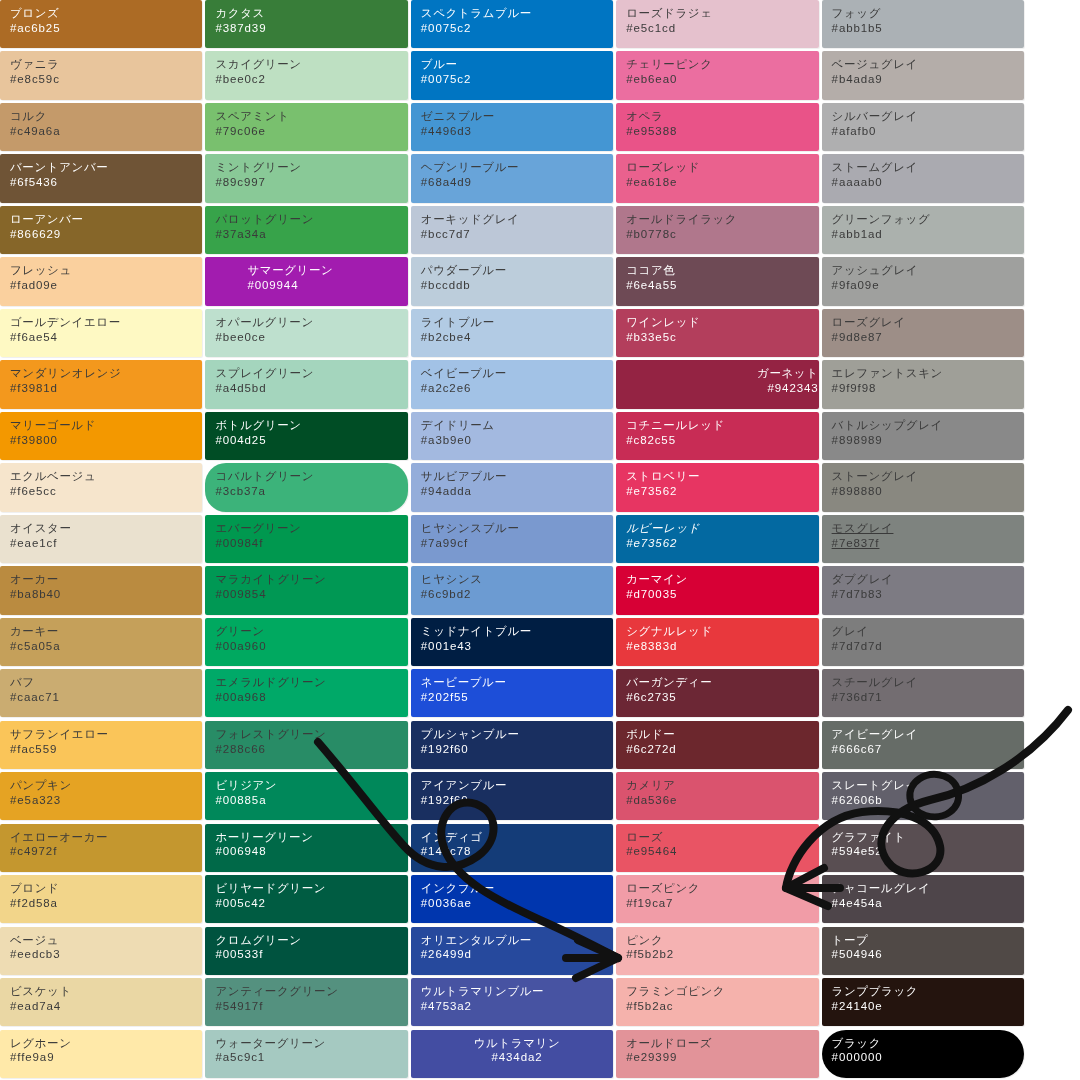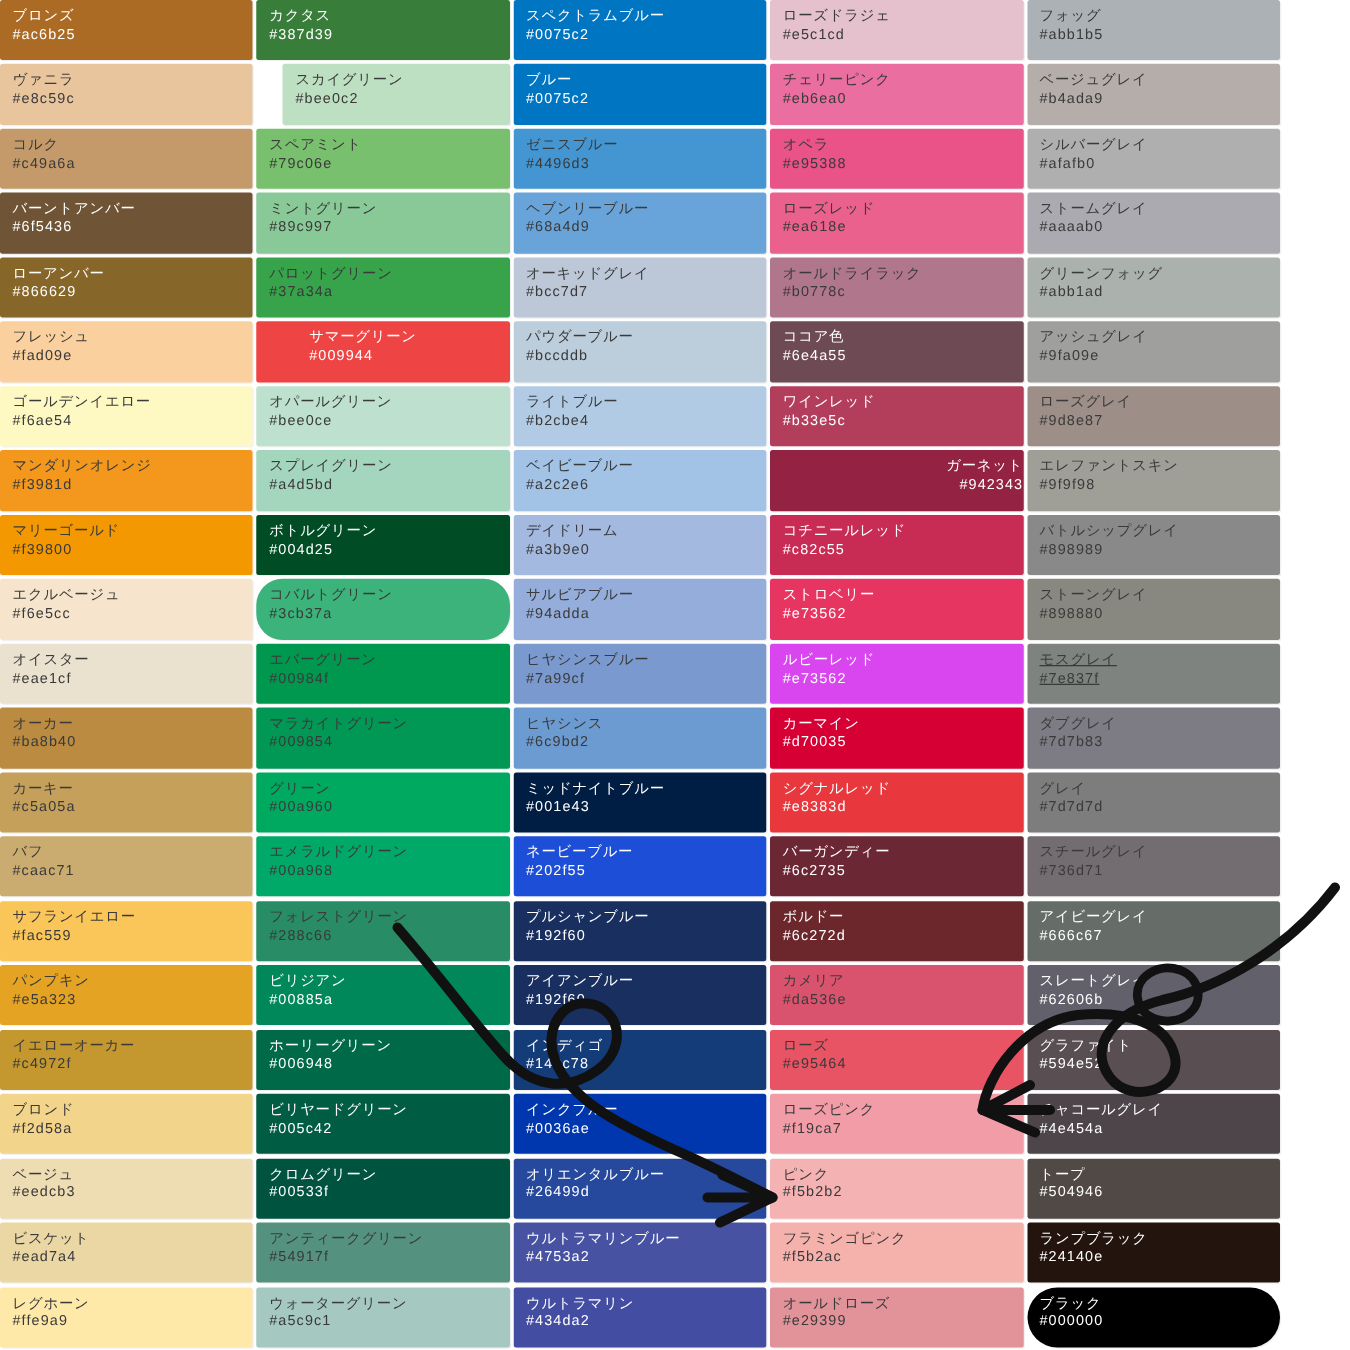--- a/index.html
+++ b/index.html
@@ -147,37 +147,37 @@
       <div class="swatch light" style="background: rgb(255, 233, 169);">
         <span class="nm">レグホーン</span>
         <span class="hx">#ffe9a9</span>
       </div>
     </div>
     <div class="col">
       <div class="swatch dark" style="background: rgb(56, 125, 57);">
         <span class="nm">カクタス</span>
         <span class="hx">#387d39</span>
       </div>
-      <div class="swatch light" style="background: rgb(190, 224, 194); margin-left: 21px;">
+      <div class="swatch light" style="background: rgb(190, 224, 194);">
         <span class="nm">スカイグリーン</span>
         <span class="hx">#bee0c2</span>
       </div>
       <div class="swatch light" style="background: rgb(121, 192, 110);">
         <span class="nm">スペアミント</span>
         <span class="hx">#79c06e</span>
       </div>
       <div class="swatch light" style="background: rgb(137, 201, 151);">
         <span class="nm">ミントグリーン</span>
         <span class="hx">#89c997</span>
       </div>
       <div class="swatch light" style="background: rgb(55, 163, 74);">
         <span class="nm">パロットグリーン</span>
         <span class="hx">#37a34a</span>
       </div>
-      <div class="swatch dark" style="background: #ef4444; padding-left: 42px;">
+      <div class="swatch dark" style="background: #a21caf; padding-left: 42px;">
         <span class="nm">サマーグリーン</span>
         <span class="hx">#009944</span>
       </div>
       <div class="swatch light" style="background: rgb(190, 224, 206);">
         <span class="nm">オパールグリーン</span>
         <span class="hx">#bee0ce</span>
       </div>
       <div class="swatch light" style="background: rgb(164, 213, 189);">
         <span class="nm">スプレイグリーン</span>
         <span class="hx">#a4d5bd</span>
@@ -309,21 +309,21 @@
         <span class="hx">#0036ae</span>
       </div>
       <div class="swatch dark" style="background: rgb(38, 73, 157);">
         <span class="nm">オリエンタルブルー</span>
         <span class="hx">#26499d</span>
       </div>
       <div class="swatch dark" style="background: rgb(71, 83, 162);">
         <span class="nm">ウルトラマリンブルー</span>
         <span class="hx">#4753a2</span>
       </div>
-      <div class="swatch dark" style="background: rgb(67, 77, 162);">
+      <div class="swatch dark" style="background: rgb(67, 77, 162); text-align: center;">
         <span class="nm">ウルトラマリン</span>
         <span class="hx">#434da2</span>
       </div>
     </div>
     <div class="col">
       <div class="swatch light" style="background: rgb(229, 193, 205);">
         <span class="nm">ローズドラジェ</span>
         <span class="hx">#e5c1cd</span>
       </div>
       <div class="swatch light" style="background: rgb(235, 110, 160);">
@@ -355,21 +355,21 @@
         <span class="hx">#942343</span>
       </div>
       <div class="swatch dark" style="background: rgb(200, 44, 85);">
         <span class="nm">コチニールレッド</span>
         <span class="hx">#c82c55</span>
       </div>
       <div class="swatch dark" style="background: rgb(231, 53, 98);">
         <span class="nm">ストロベリー</span>
         <span class="hx">#e73562</span>
       </div>
-      <div class="swatch dark" style="background: #d946ef;">
+      <div class="swatch dark" style="background: #0369a1; font-style: italic;">
         <span class="nm">ルビーレッド</span>
         <span class="hx">#e73562</span>
       </div>
       <div class="swatch dark" style="background: rgb(215, 0, 53);">
         <span class="nm">カーマイン</span>
         <span class="hx">#d70035</span>
       </div>
       <div class="swatch dark" style="background: rgb(232, 56, 61);">
         <span class="nm">シグナルレッド</span>
         <span class="hx">#e8383d</span>

